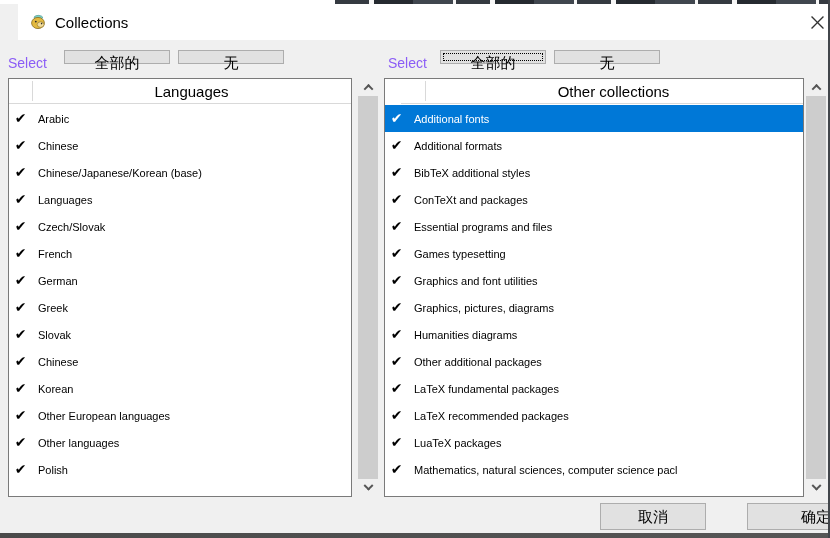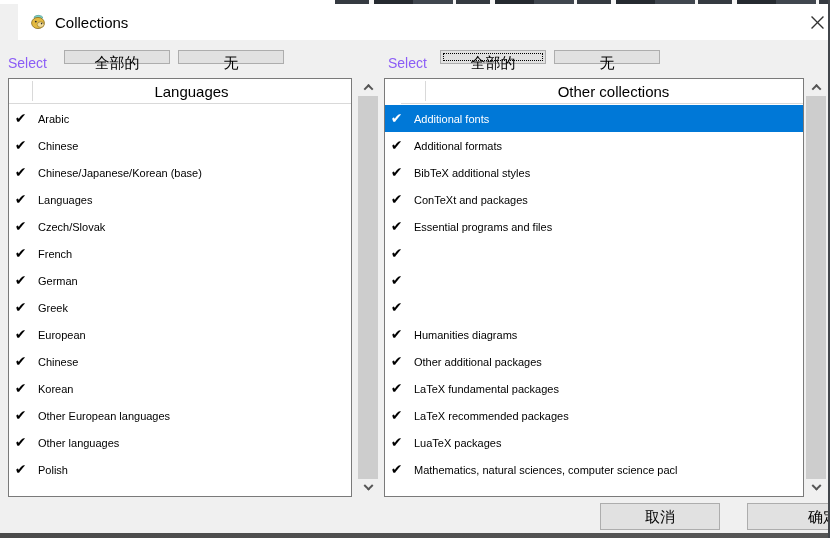--- a/index.html
+++ b/index.html
@@ -57,21 +57,21 @@
     display:flex; flex-direction:column; }
   .scrollbar.sb-left  { left:358px; }
   .scrollbar.sb-right { left:806px; }
   .sb-btn { height:18px; flex:0 0 auto; display:flex; align-items:center; justify-content:center; background:#f0f0f0; }
   .sb-thumb { flex:1 1 auto; background:#cdcdcd; }
   .chev { width:7px; height:7px; border-left:2px solid #555; border-top:2px solid #555; }
   .chev.up { transform:rotate(45deg) translate(1px,1px); }
   .chev.down { transform:rotate(225deg) translate(2px,2px); }
 
   
-  .btn.footer { top:499px; width:120px; height:27px; line-height:25px; }
+  .btn.footer { top:499px; width:106px; height:27px; line-height:25px; }
   .btn.cancel { left:600px; }
   .btn.ok { left:747px;padding-left:32px; }
 </style>
 </head>
 <body>
 
 <div class="screen">
 
   <div class="top-sliver">
     <div class="dark-seg" style="left:335px; right:0;"></div>
@@ -137,21 +137,21 @@
           <div class="row">
             <span class="check">✔</span>
             <span class="row-label">German</span>
           </div>
           <div class="row">
             <span class="check">✔</span>
             <span class="row-label">Greek</span>
           </div>
           <div class="row">
             <span class="check">✔</span>
-            <span class="row-label">European</span>
+            <span class="row-label">Slovak</span>
           </div>
           <div class="row">
             <span class="check">✔</span>
             <span class="row-label">Chinese</span>
           </div>
           <div class="row">
             <span class="check">✔</span>
             <span class="row-label">Korean</span>
           </div>
           <div class="row">
@@ -199,26 +199,29 @@
           <div class="row">
             <span class="check">✔</span>
             <span class="row-label">ConTeXt and packages</span>
           </div>
           <div class="row">
             <span class="check">✔</span>
             <span class="row-label">Essential programs and files</span>
           </div>
           <div class="row">
             <span class="check">✔</span>
-          </div>
-          <div class="row">
-            <span class="check">✔</span>
-          </div>
-          <div class="row">
-            <span class="check">✔</span>
+            <span class="row-label">Games typesetting</span>
+          </div>
+          <div class="row">
+            <span class="check">✔</span>
+            <span class="row-label">Graphics and font utilities</span>
+          </div>
+          <div class="row">
+            <span class="check">✔</span>
+            <span class="row-label">Graphics, pictures, diagrams</span>
           </div>
           <div class="row">
             <span class="check">✔</span>
             <span class="row-label">Humanities diagrams</span>
           </div>
           <div class="row">
             <span class="check">✔</span>
             <span class="row-label">Other additional packages</span>
           </div>
           <div class="row">

